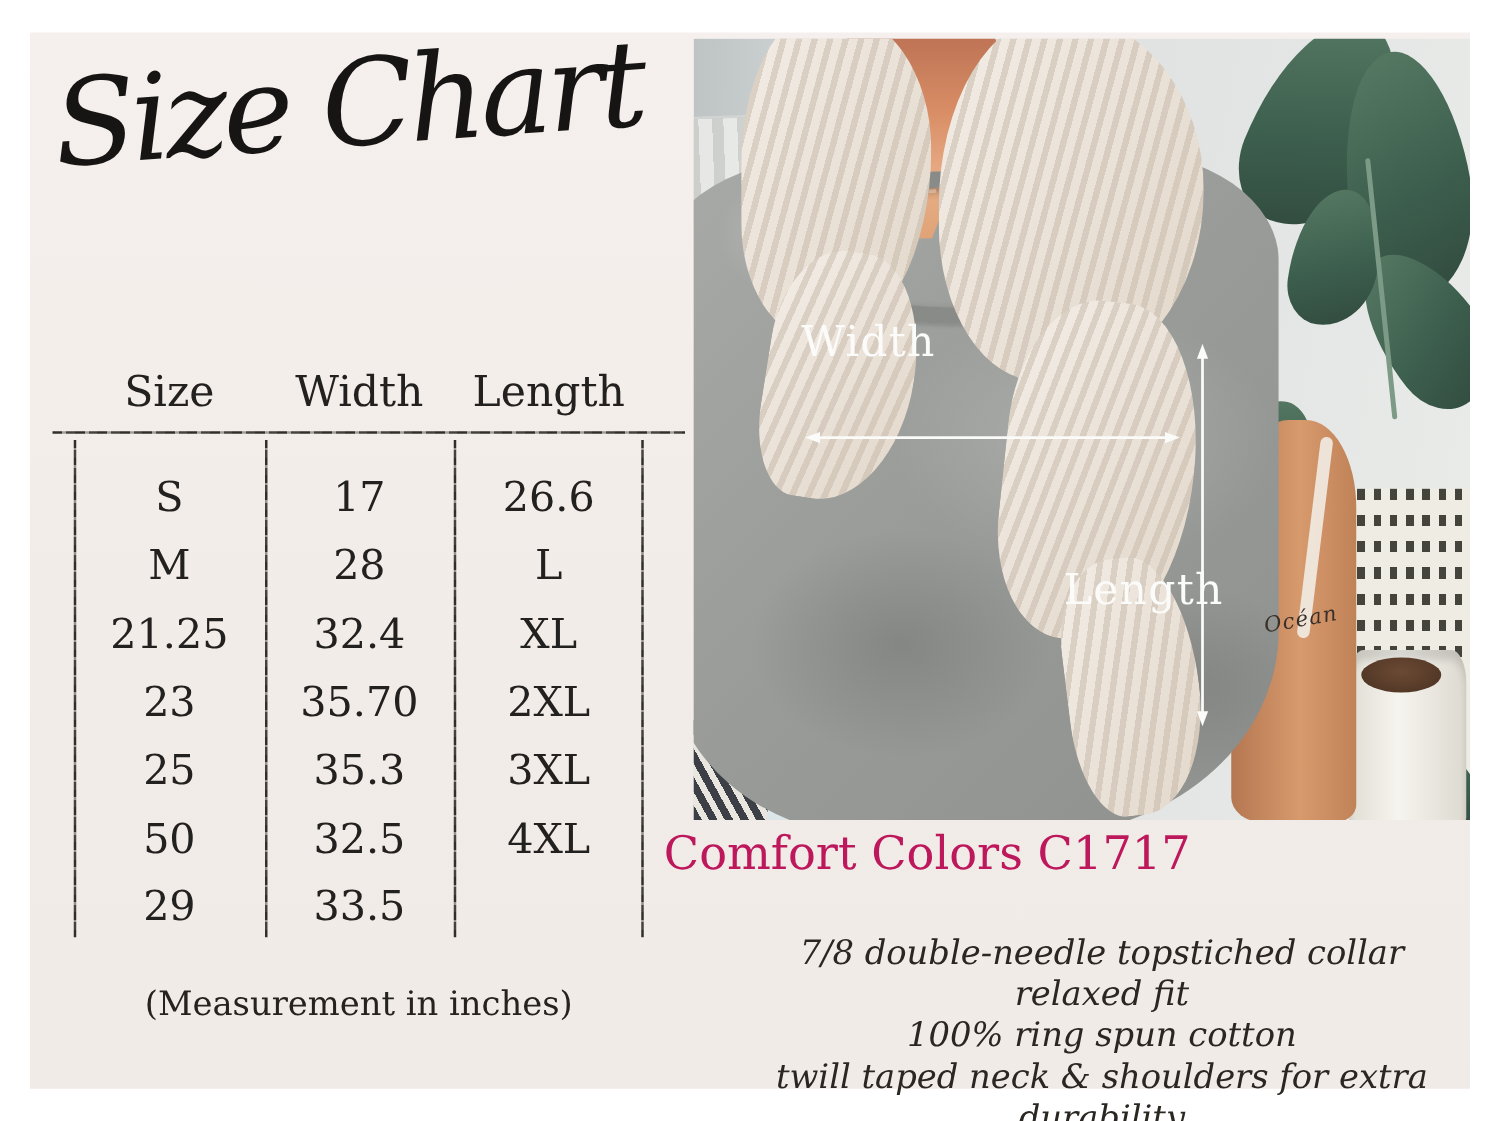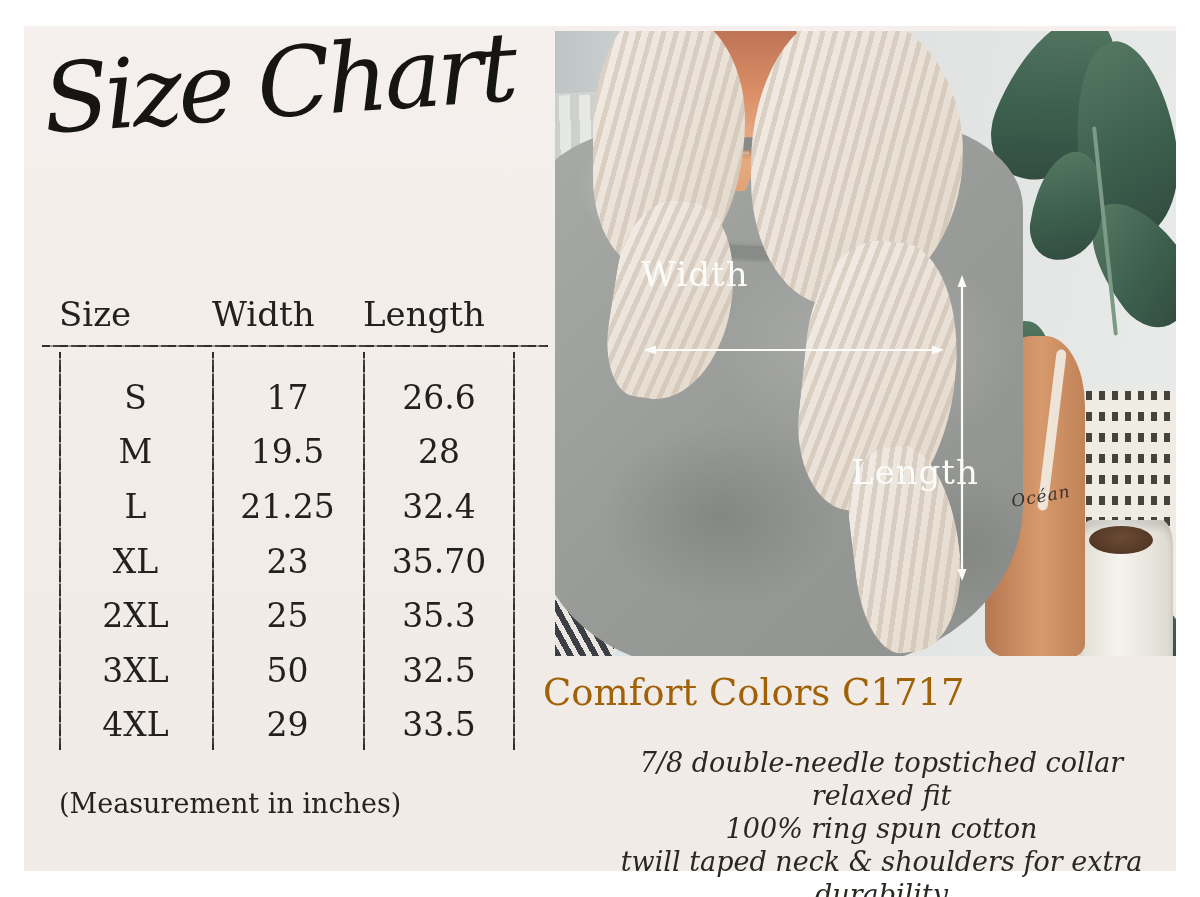--- a/index.html
+++ b/index.html
@@ -9,30 +9,30 @@
   .panel{position:absolute;left:24px;top:26px;width:1152px;height:845px;
          background:linear-gradient(180deg,#f5f0ed 0%,#f2ece8 60%,#f1ebe7 100%);}
   
   .script-title{position:absolute;left:40px;top:52px;width:520px;
          font-style:italic;font-size:96px;letter-spacing:-4px;color:#161514;
          transform:rotate(-4deg);transform-origin:left top;line-height:1;}
   
   .col-headers{position:absolute;left:59px;top:288px;width:456px;height:52px;
          display:grid;grid-template-columns:153px 151px 152px;align-items:center;
          font-size:34px;}
-  .th{}
+  .th{text-align:center;}
   .hline{position:absolute;left:42px;top:345px;width:506px;height:2px;
          background-image:repeating-linear-gradient(90deg,rgba(38,36,32,.95) 0 8px,rgba(38,36,32,.4) 8px 11px,rgba(38,36,32,.85) 11px 18px);}
   .vline{position:absolute;top:352px;height:398px;width:2px;
          background-image:repeating-linear-gradient(180deg,rgba(38,36,32,.95) 0 6px,rgba(38,36,32,.45) 6px 8px,rgba(38,36,32,.85) 8px 14px);}
   .rows{position:absolute;left:59px;top:352px;width:456px;
          display:grid;grid-template-columns:153px 151px 152px;grid-auto-rows:54.6px;
          align-items:center;padding-top:18px;font-size:33px;}
   .td{text-align:center;}
-  .note{position:absolute;left:59px;top:788px;width:456px;
+  .note{position:absolute;left:59px;top:788px;width:456px;text-align:center;
          font-size:27px;color:#26231f;}
   
   .photo{position:absolute;left:555px;top:31px;width:621px;height:625px;overflow:hidden;
          background:linear-gradient(100deg,#d3d7d8 0%,#dfe2e1 45%,#eaecea 100%);}
   .photo > *{position:absolute;}
   .wall-shade{left:0;top:0;width:140px;height:625px;
          background:linear-gradient(90deg,rgba(135,145,145,.28),rgba(135,145,145,0));}
   .wall-art{left:-6px;top:60px;width:150px;height:82px;transform:rotate(-2deg);
          background:repeating-linear-gradient(90deg,rgba(214,214,208,.8) 0 9px,rgba(248,248,245,.9) 9px 20px);
          border:2px solid #d6d9d7;opacity:.75;}
@@ -90,21 +90,21 @@
          border-radius:50% 50% 60% 40% / 40% 60% 55% 45%;}
   .strand{left:492px;top:318px;width:10px;height:162px;transform:rotate(7deg);
          background:#f2ece4;border-radius:6px;opacity:.9;}
   .tattoo{left:456px;top:455px;font-style:italic;font-size:17px;color:#39302a;
          transform:rotate(-10deg);letter-spacing:1px;}
   .width-label{left:86px;top:226px;color:#fbfbfa;font-size:34px;letter-spacing:1px;line-height:1;}
   .length-label{left:296px;top:424px;color:#fbfbfa;font-size:34px;letter-spacing:1px;line-height:1;}
   .h-arrow{left:88px;top:311px;}
   .v-arrow{left:399px;top:243px;}
   
-  .product-name{position:absolute;left:543px;top:663px;font-size:37px;color:#a16207;line-height:1.1;margin-top:10px;}
+  .product-name{position:absolute;left:531px;top:663px;font-size:37px;color:#be185d;line-height:1.1;}
   .features{position:absolute;left:563px;top:746px;font-size:27px;font-style:italic;
          line-height:33px;color:#2a2723;text-align:center;}
 </style>
 </head>
 <body>
 
 <div class="stage">
   <div class="panel"></div>
 
   <div class="script-title">Size Chart</div>
@@ -119,21 +119,20 @@
   <div class="vline" style="left:59px;"></div>
   <div class="vline" style="left:212px;"></div>
   <div class="vline" style="left:363px;"></div>
   <div class="vline" style="left:513px;"></div>
 
   <div class="rows">
     <div class="td">S</div>
     <div class="td">17</div>
     <div class="td">26.6</div>
     <div class="td">M</div>
-    <div class="td">19.5</div>
     <div class="td">28</div>
     <div class="td">L</div>
     <div class="td">21.25</div>
     <div class="td">32.4</div>
     <div class="td">XL</div>
     <div class="td">23</div>
     <div class="td">35.70</div>
     <div class="td">2XL</div>
     <div class="td">25</div>
     <div class="td">35.3</div>

